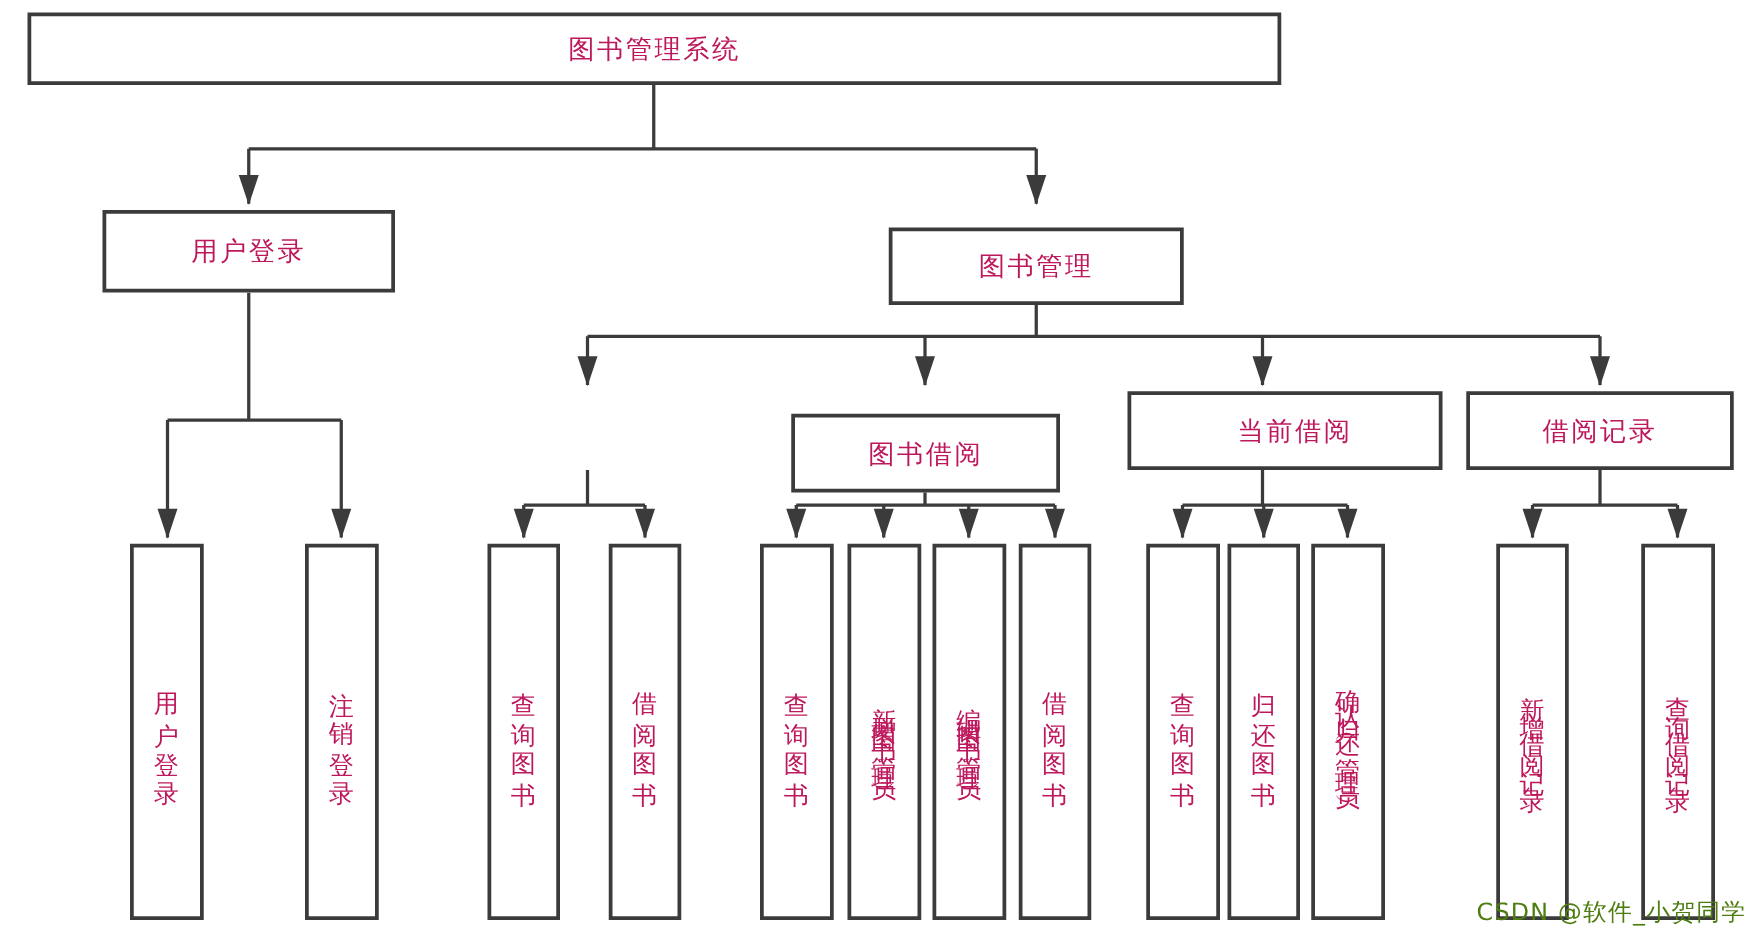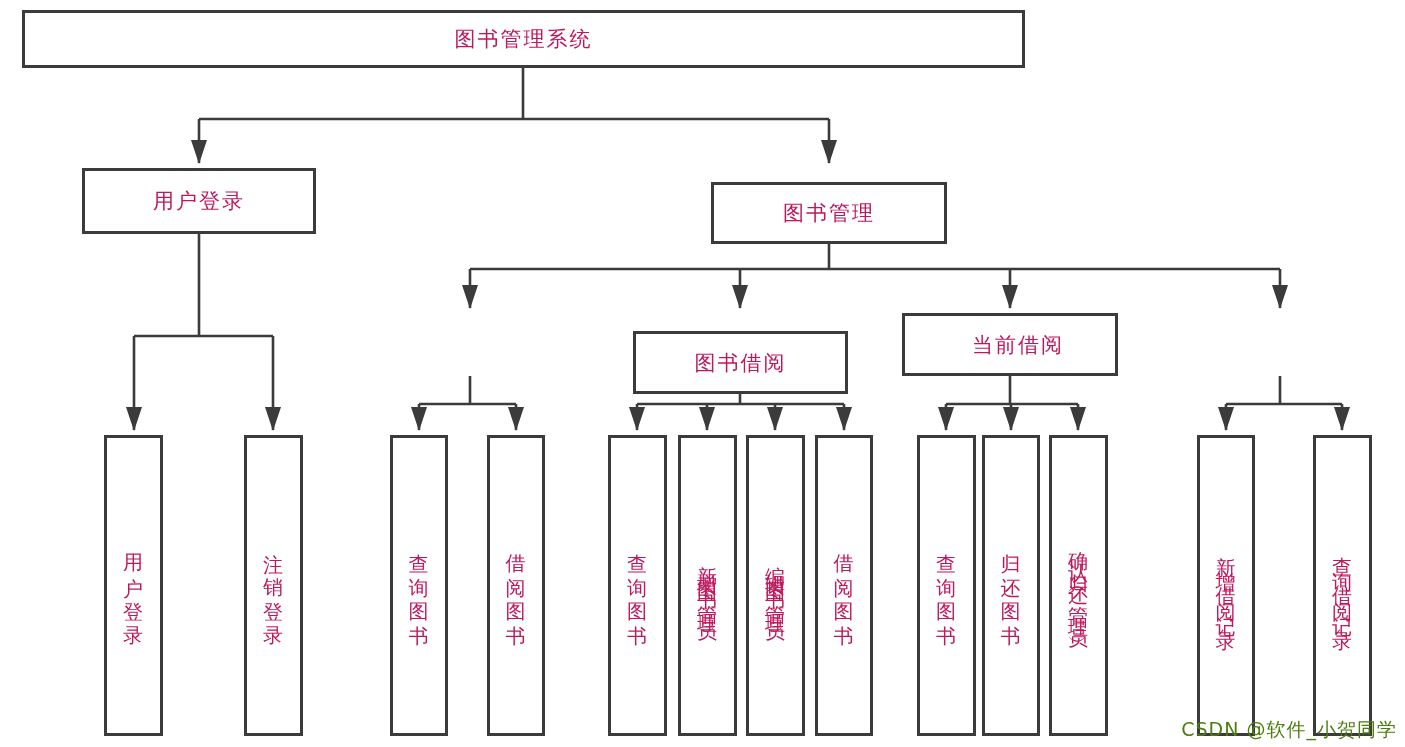--- a/index.html
+++ b/index.html
@@ -45,21 +45,21 @@
   .ls-6 span { letter-spacing: 15px; }
   .ls-8 span { letter-spacing: 11px; }
   .ls-9 span { letter-spacing: 8px; }
 
   
   #node-root              { left: 22px;   top: 10px;  width: 1003px; height: 58px; }
   #node-user-login        { left: 82px;   top: 168px; width: 234px;  height: 66px; }
   #node-book-management   { left: 711px;  top: 160px; width: 236px;  height: 62px; margin-top: 22px; }
   #node-new-books         { left: 363px;  top: 313px; width: 215px;  height: 63px; }
   #node-book-borrowing    { left: 633px;  top: 331px; width: 215px;  height: 63px; }
-  #node-current-borrowing { left: 902px;  top: 313px; width: 216px;  height: 63px; padding-left: 16px; }
+  #node-current-borrowing { left: 902px;  top: 313px; width: 252px;  height: 63px; padding-left: 16px; }
   #node-borrow-records    { left: 1173px; top: 313px; width: 214px;  height: 63px; }
 
   .leaf { top: 435px; height: 301px; }
   #leaf-ul-1 { left: 104px;  width: 59px; }
   #leaf-ul-2 { left: 244px;  width: 59px; }
   #leaf-nb-1 { left: 390px;  width: 58px; }
   #leaf-nb-2 { left: 487px;  width: 58px; }
   #leaf-bb-1 { left: 608px;  width: 59px; }
   #leaf-bb-2 { left: 678px;  width: 59px; }
   #leaf-bb-3 { left: 746px;  width: 59px; }
@@ -124,20 +124,21 @@
     </g>
   </svg>
 
   <div class="box h-box" id="node-root">图书管理系统</div>
 
   <div class="box h-box" id="node-user-login">用户登录</div>
   <div class="box h-box" id="node-book-management">图书管理</div>
 
   <div class="box h-box" id="node-book-borrowing">图书借阅</div>
   <div class="box h-box" id="node-current-borrowing">当前借阅</div>
+  <div class="box h-box" id="node-borrow-records">借阅记录</div>
 
   <div class="box v-box leaf ls-4" id="leaf-ul-1">
     <span>用户登录</span>
   </div>
   <div class="box v-box leaf ls-4" id="leaf-ul-2">
     <span>注销登录</span>
   </div>
 
   <div class="box v-box leaf ls-4" id="leaf-nb-1">
     <span>查询图书</span>

